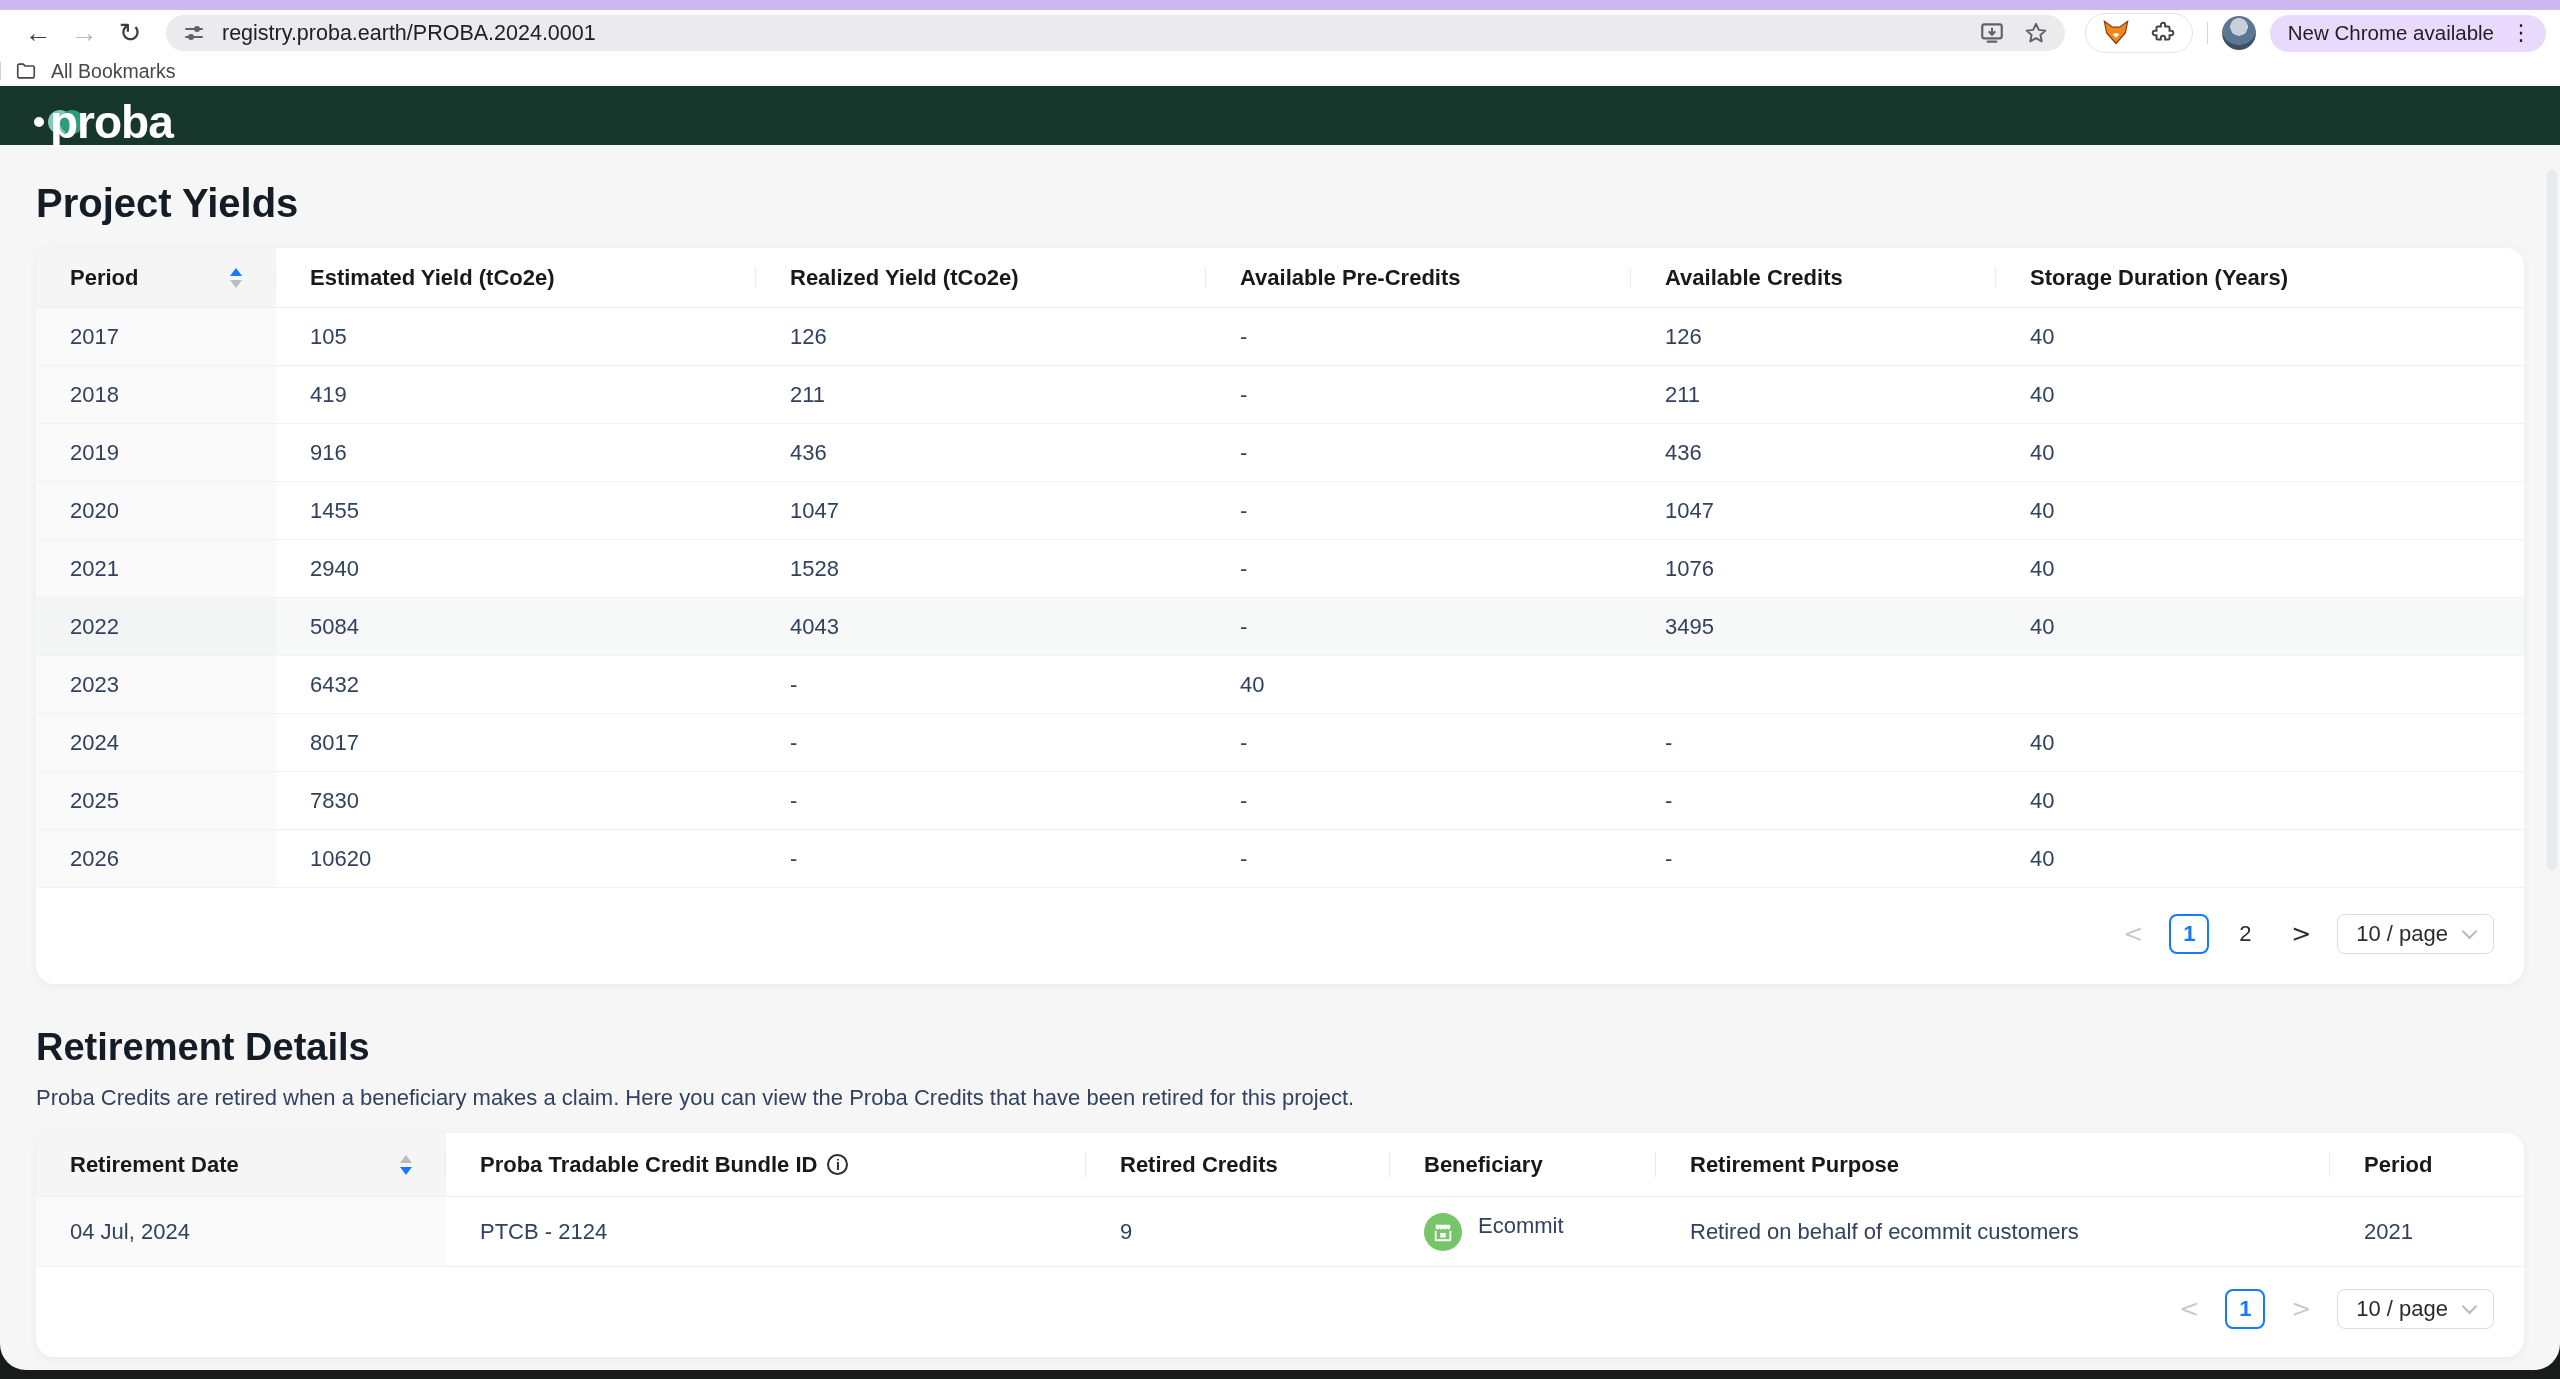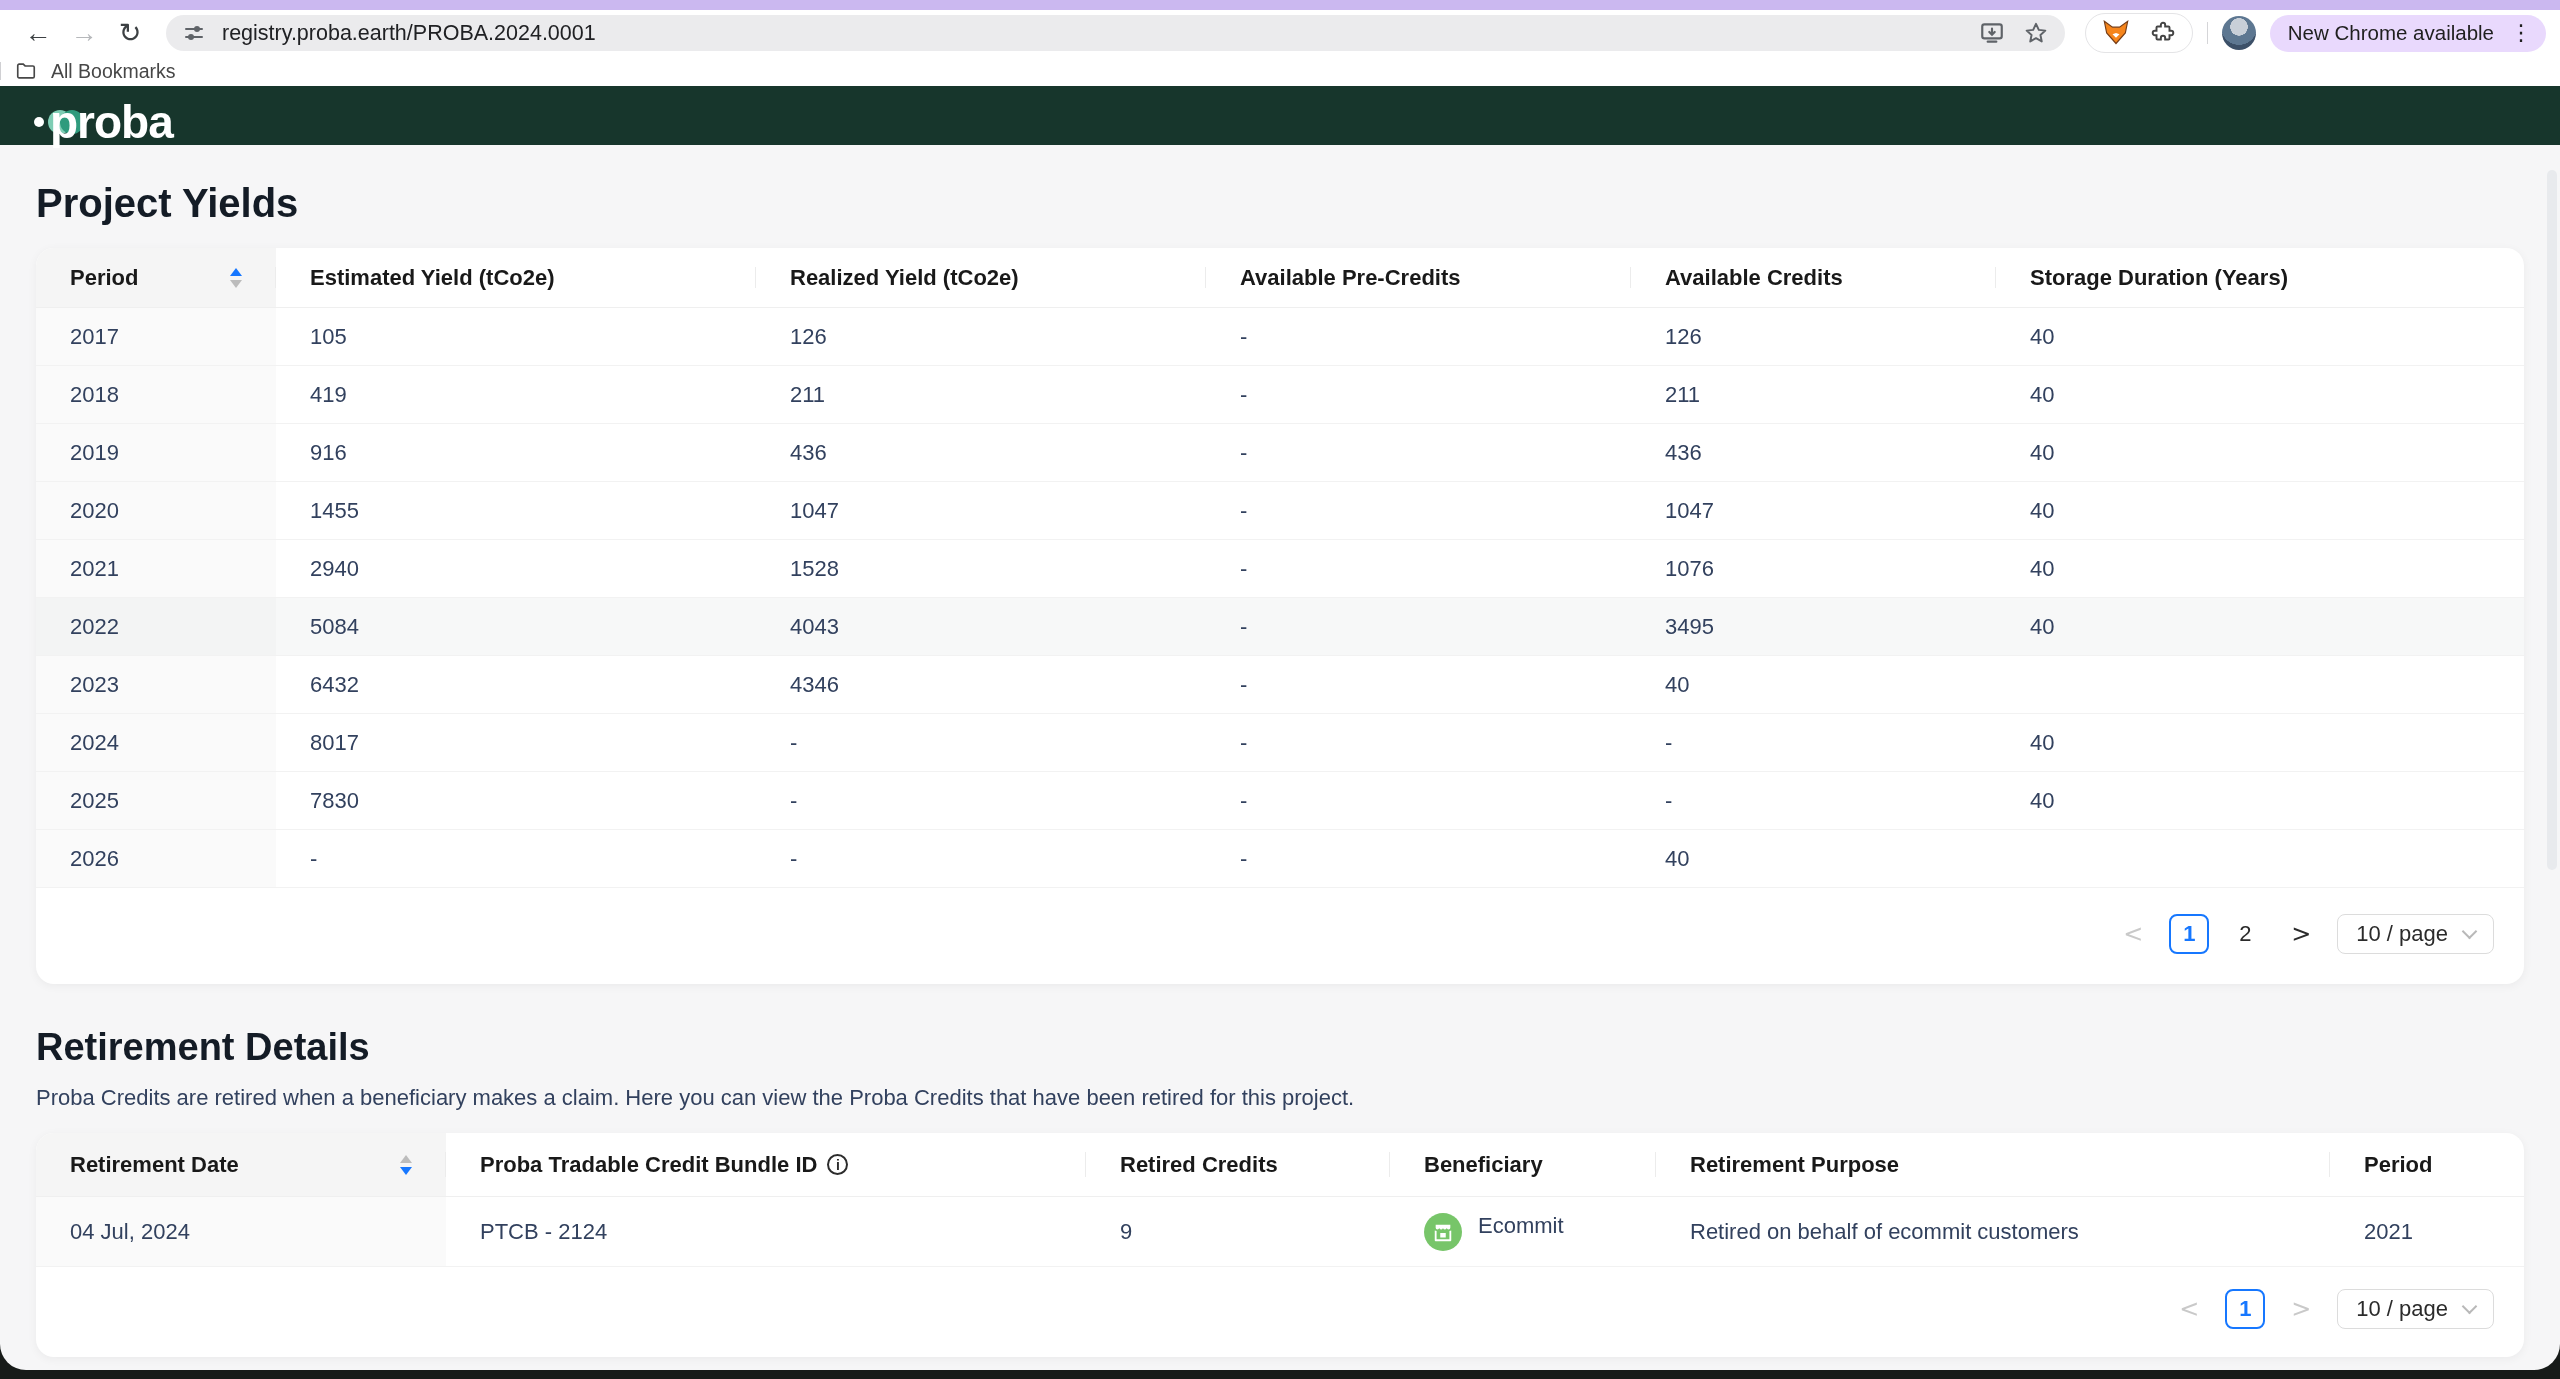--- a/index.html
+++ b/index.html
@@ -224,21 +224,20 @@
           <div class="td td-first">2022</div>
           <div class="td">5084</div>
           <div class="td">4043</div>
           <div class="td">-</div>
           <div class="td">3495</div>
           <div class="td">40</div>
         </div>
         <div class="trow grid-y">
           <div class="td td-first">2023</div>
           <div class="td">6432</div>
-          <div class="td">4346</div>
           <div class="td">-</div>
           <div class="td">40</div>
         </div>
         <div class="trow grid-y">
           <div class="td td-first">2024</div>
           <div class="td">8017</div>
           <div class="td">-</div>
           <div class="td">-</div>
           <div class="td">-</div>
           <div class="td">40</div>
@@ -246,20 +245,21 @@
         <div class="trow grid-y">
           <div class="td td-first">2025</div>
           <div class="td">7830</div>
           <div class="td">-</div>
           <div class="td">-</div>
           <div class="td">-</div>
           <div class="td">40</div>
         </div>
         <div class="trow grid-y">
           <div class="td td-first">2026</div>
+          <div class="td">10620</div>
           <div class="td">-</div>
           <div class="td">-</div>
           <div class="td">-</div>
           <div class="td">40</div>
         </div>
       </div>
     <div class="pagination">
       <div class="pg-item pg-arrow pg-disabled">&lt;</div>
       <div class="pg-item pg-active">1</div>
       <div class="pg-item" style="font-weight:400">2</div>

